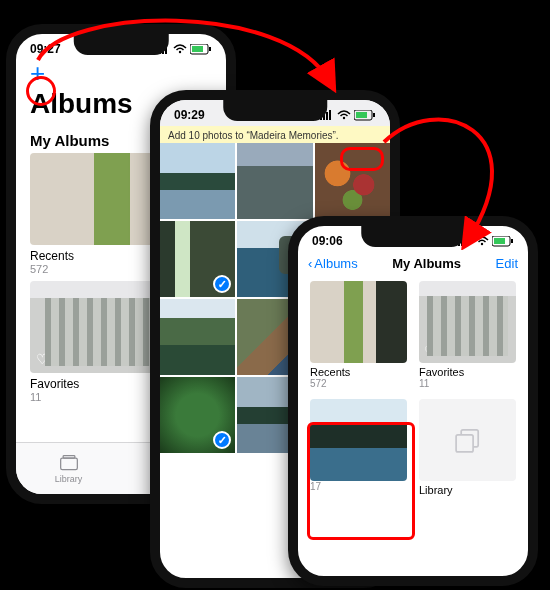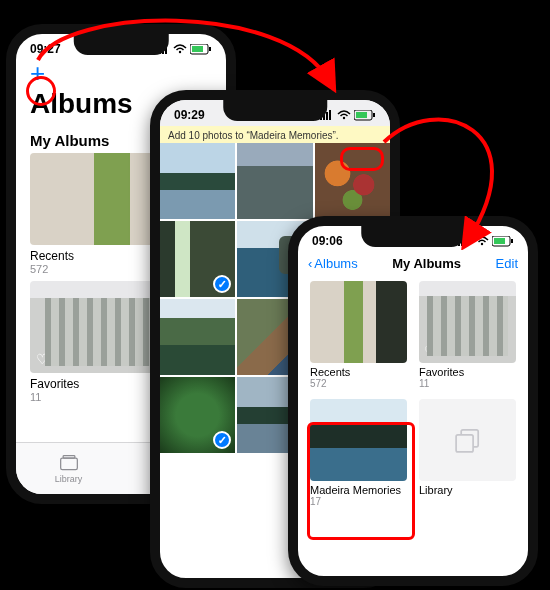--- a/index.html
+++ b/index.html
@@ -283,21 +283,20 @@
     </div>
     <div class="acell">
       <div class="athumb paint-bld">
           <span class="fav-heart" style="position:absolute;left:5px;bottom:5px;color:#fff;font-size:12px">♡</span>
         </div>
       <div class="aname">Favorites</div>
       <div class="acount">11</div>
     </div>
     <div class="acell">
       <div class="athumb paint-coast2"></div>
-      <div class="aname">Madeira Memories</div>
       <div class="acount">17</div>
     </div>
     <div class="acell">
       <div class="athumb placeholder">
         <svg viewBox="0 0 40 40" fill="none">
             <rect x="12" y="8" width="20" height="20" rx="2" stroke="#c7c7cc" stroke-width="2"></rect>
             <rect x="6" y="14" width="20" height="20" rx="2" stroke="#c7c7cc" stroke-width="2" fill="#f3f3f4"></rect>
           </svg>
       </div>
       <div class="aname">Library</div>

